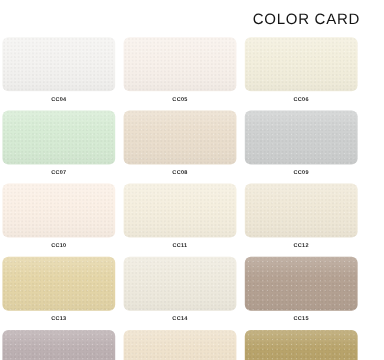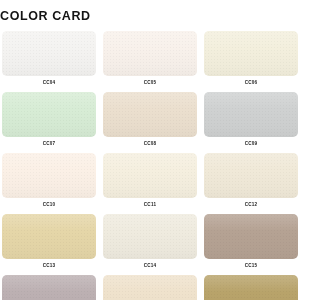--- a/index.html
+++ b/index.html
@@ -15,23 +15,23 @@
     position: relative;
   }
   #page {
     width: 300px;
     height: 300px;
     position: relative;
     background: #ffffff;
     overflow: hidden;
   }
   #title {
-    text-align: left;
+    text-align: right;
     font-size: 12.5px;
-    font-weight: bold;
+    font-weight: normal;
     letter-spacing: 0.6px;
     color: #141414;
     padding-top: 9px;
     margin: 0 0 8px 0;
     line-height: 14px;
   }
   #grid {
     display: grid;
     grid-template-columns: repeat(3, 94px);
     justify-content: center;

